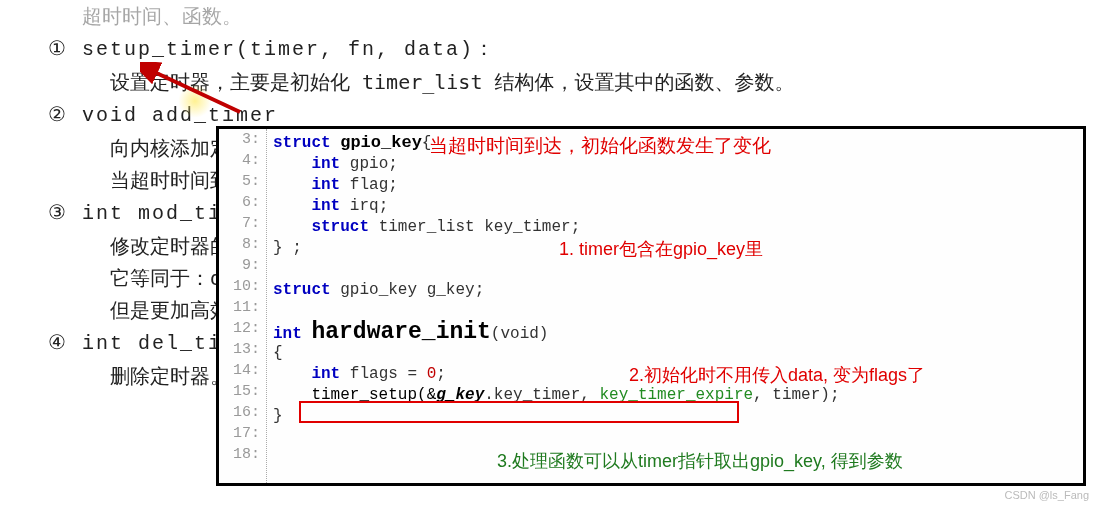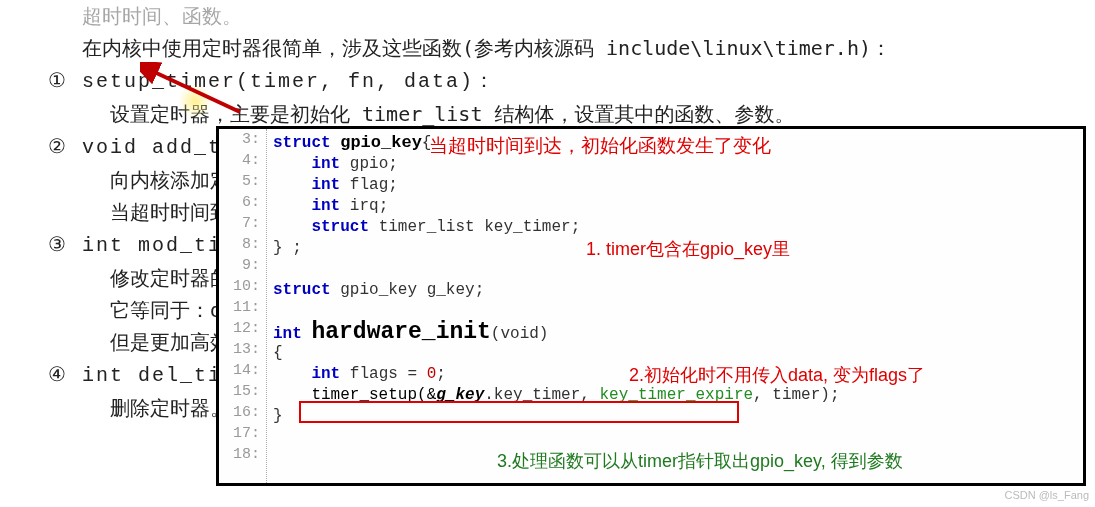--- a/index.html
+++ b/index.html
@@ -75,21 +75,20 @@
       right: 6px; bottom: 2px;
       font-size: 11px; color: #bbb;
       font-family: Arial, sans-serif;
     }
   </style>
 </head>
 <body>
 
 <div class="bg-text">
   <div class="bg-line indent1" style="opacity:.4;">超时时间、函数。</div>
-  <div class="bg-line indent1">在内核中使用定时器很简单，涉及这些函数(参考内核源码 include\linux\timer.h)：</div>
   <div class="bg-line"><span class="circ"></span><span class="mono">① setup_timer(timer, fn, data)：</span></div>
   <div class="bg-line indent2">设置定时器，主要是初始化 timer_list 结构体，设置其中的函数、参数。</div>
   <div class="bg-line"><span class="circ"></span><span class="mono">② void add_timer</span></div>
   <div class="bg-line indent2">向内核添加定时</div>
   <div class="bg-line indent2">当超时时间到达</div>
   <div class="bg-line"><span class="circ"></span><span class="mono">③ int mod_timer(</span></div>
   <div class="bg-line indent2">修改定时器的超</div>
   <div class="bg-line indent2">它等同于：del</div>
   <div class="bg-line indent2">但是更加高效。</div>
   <div class="bg-line"><span class="circ"></span><span class="mono">④ int del_timer(</span></div>
@@ -139,21 +138,21 @@
       <div class="code-line"></div>
       <div class="code-line"><span class="kw">int</span> <span class="fn-bold">hardware_init</span><span>(void)</span></div>
       <div class="code-line"><span>{</span></div>
       <div class="code-line">    <span class="kw">int</span> <span>flags = </span><span class="num">0</span><span>;</span></div>
       <div class="code-line">    <span class="call">timer_setup(&amp;</span><span class="ident" style="font-style:italic">g_key</span><span>.key_timer, </span><span class="param-green">key_timer_expire</span><span>, timer);</span></div>
       <div class="code-line"><span>}</span></div>
       <div class="code-line"></div>
     </div>
 
     <div class="annot-red-big" style="left:210px; top:2px;">当超时时间到达，初始化函数发生了变化</div>
-    <div class="annot-red" style="left:340px; top:106px;margin-left:27px;">1. timer包含在gpio_key里</div>
+    <div class="annot-red" style="left:340px; top:106px;">1. timer包含在gpio_key里</div>
     <div class="annot-red" style="left:410px; top:232px;">2.初始化时不用传入data, 变为flags了</div>
     <div class="annot-green" style="left:278px; top:318px;">3.处理函数可以从timer指针取出gpio_key, 得到参数</div>
 
     <div class="red-box" style="left:80px; top:272px; width:440px; height:22px;"></div>
   </div>
 </div>
 
 <div class="watermark">CSDN @ls_Fang</div>
 
 </body></html>

